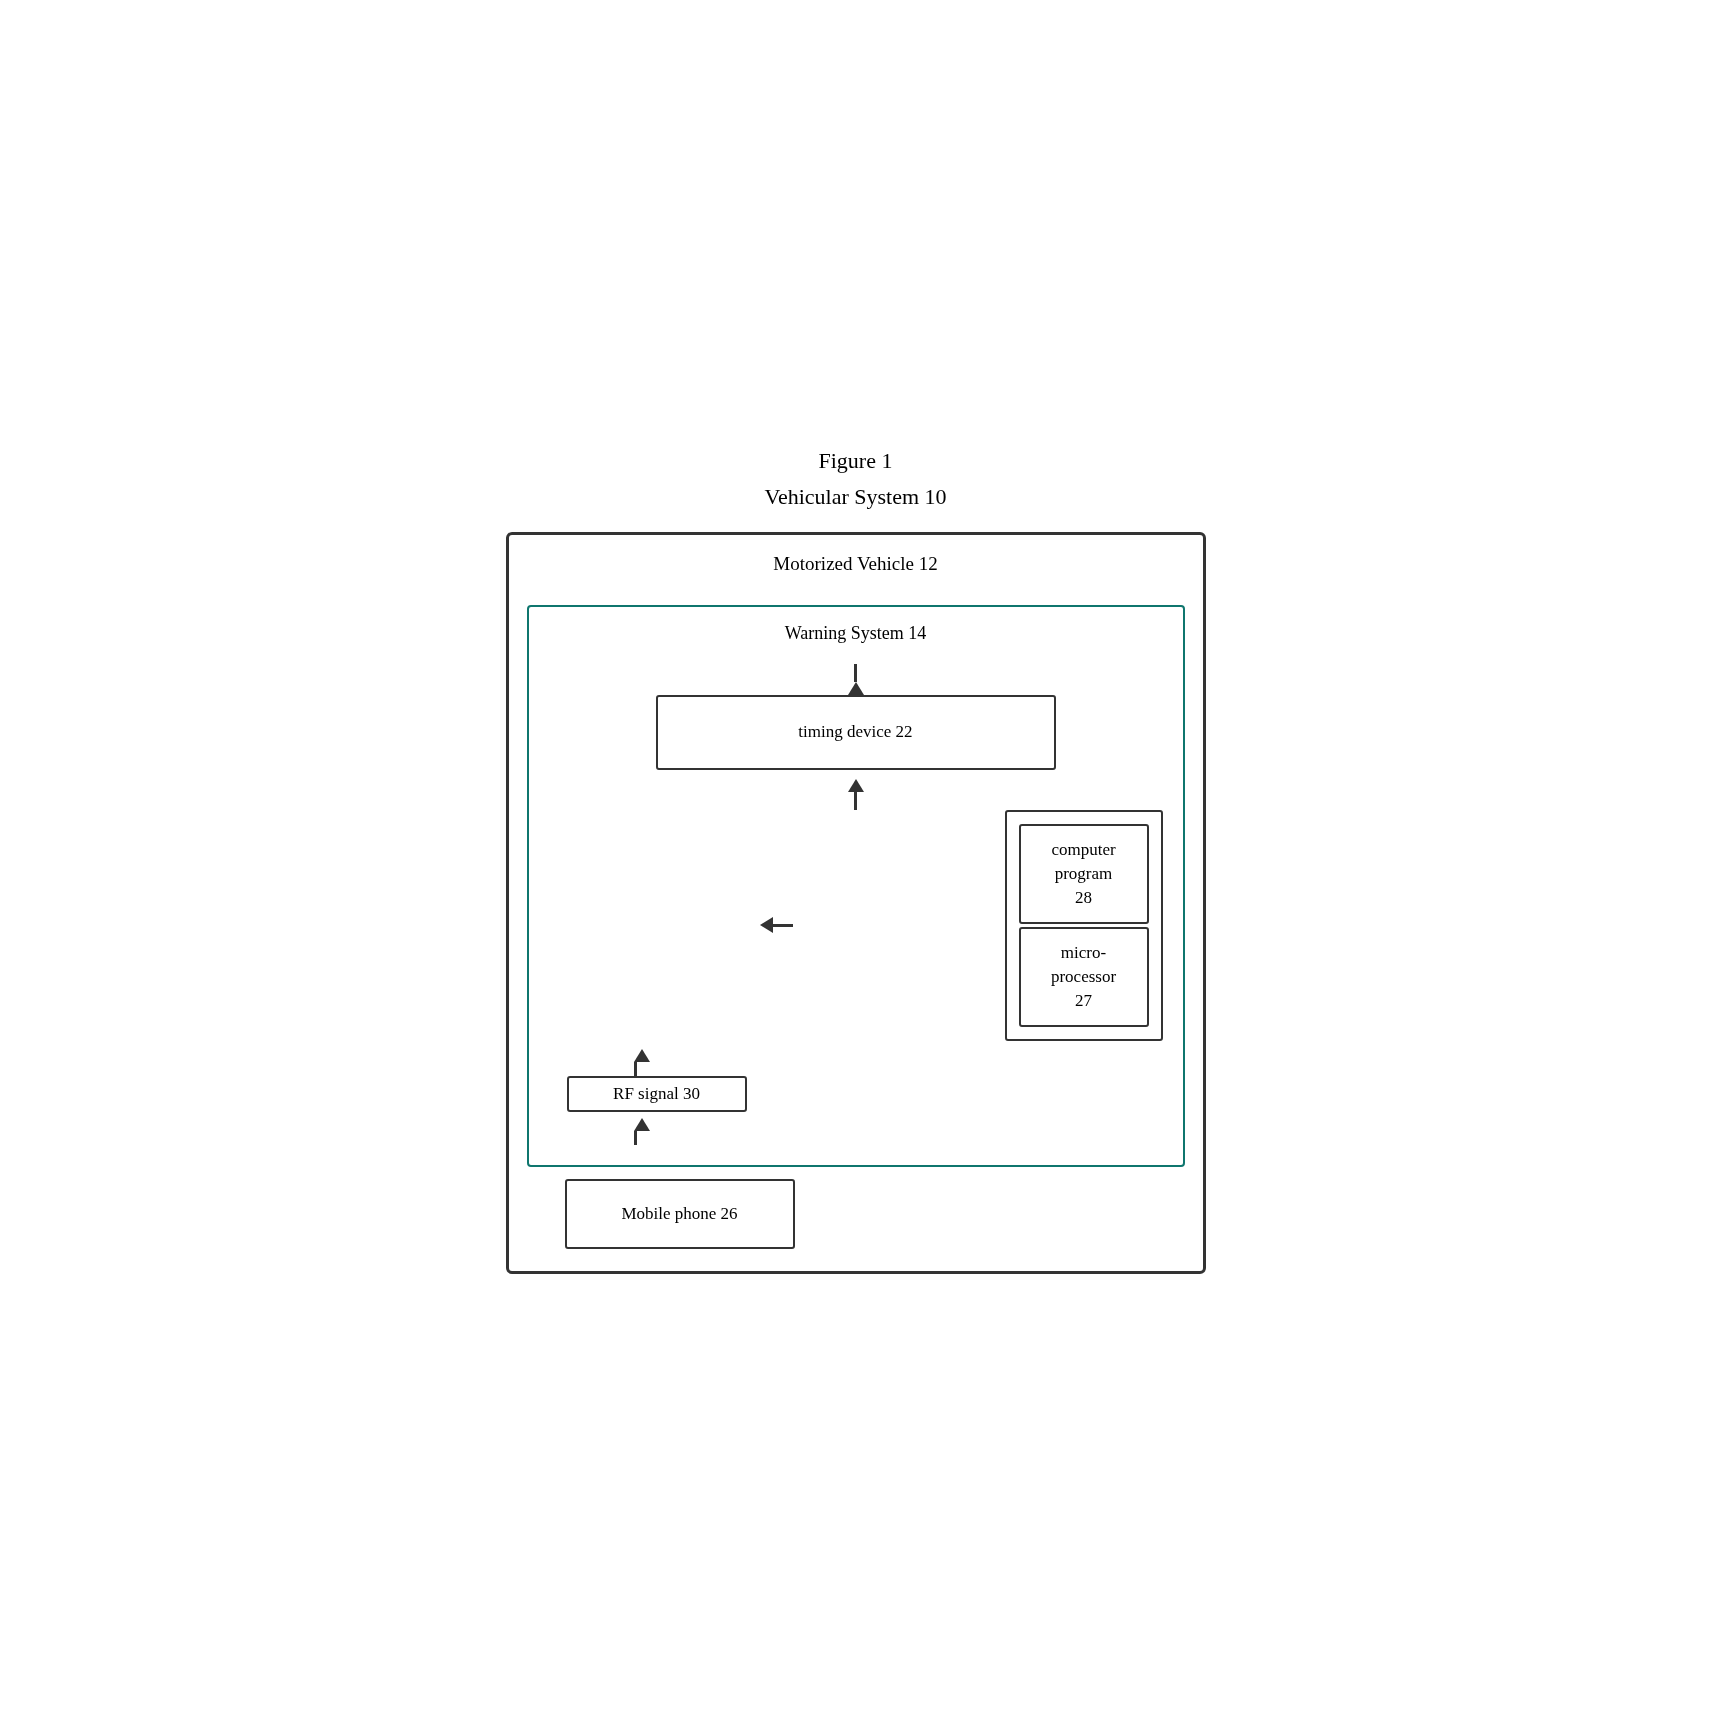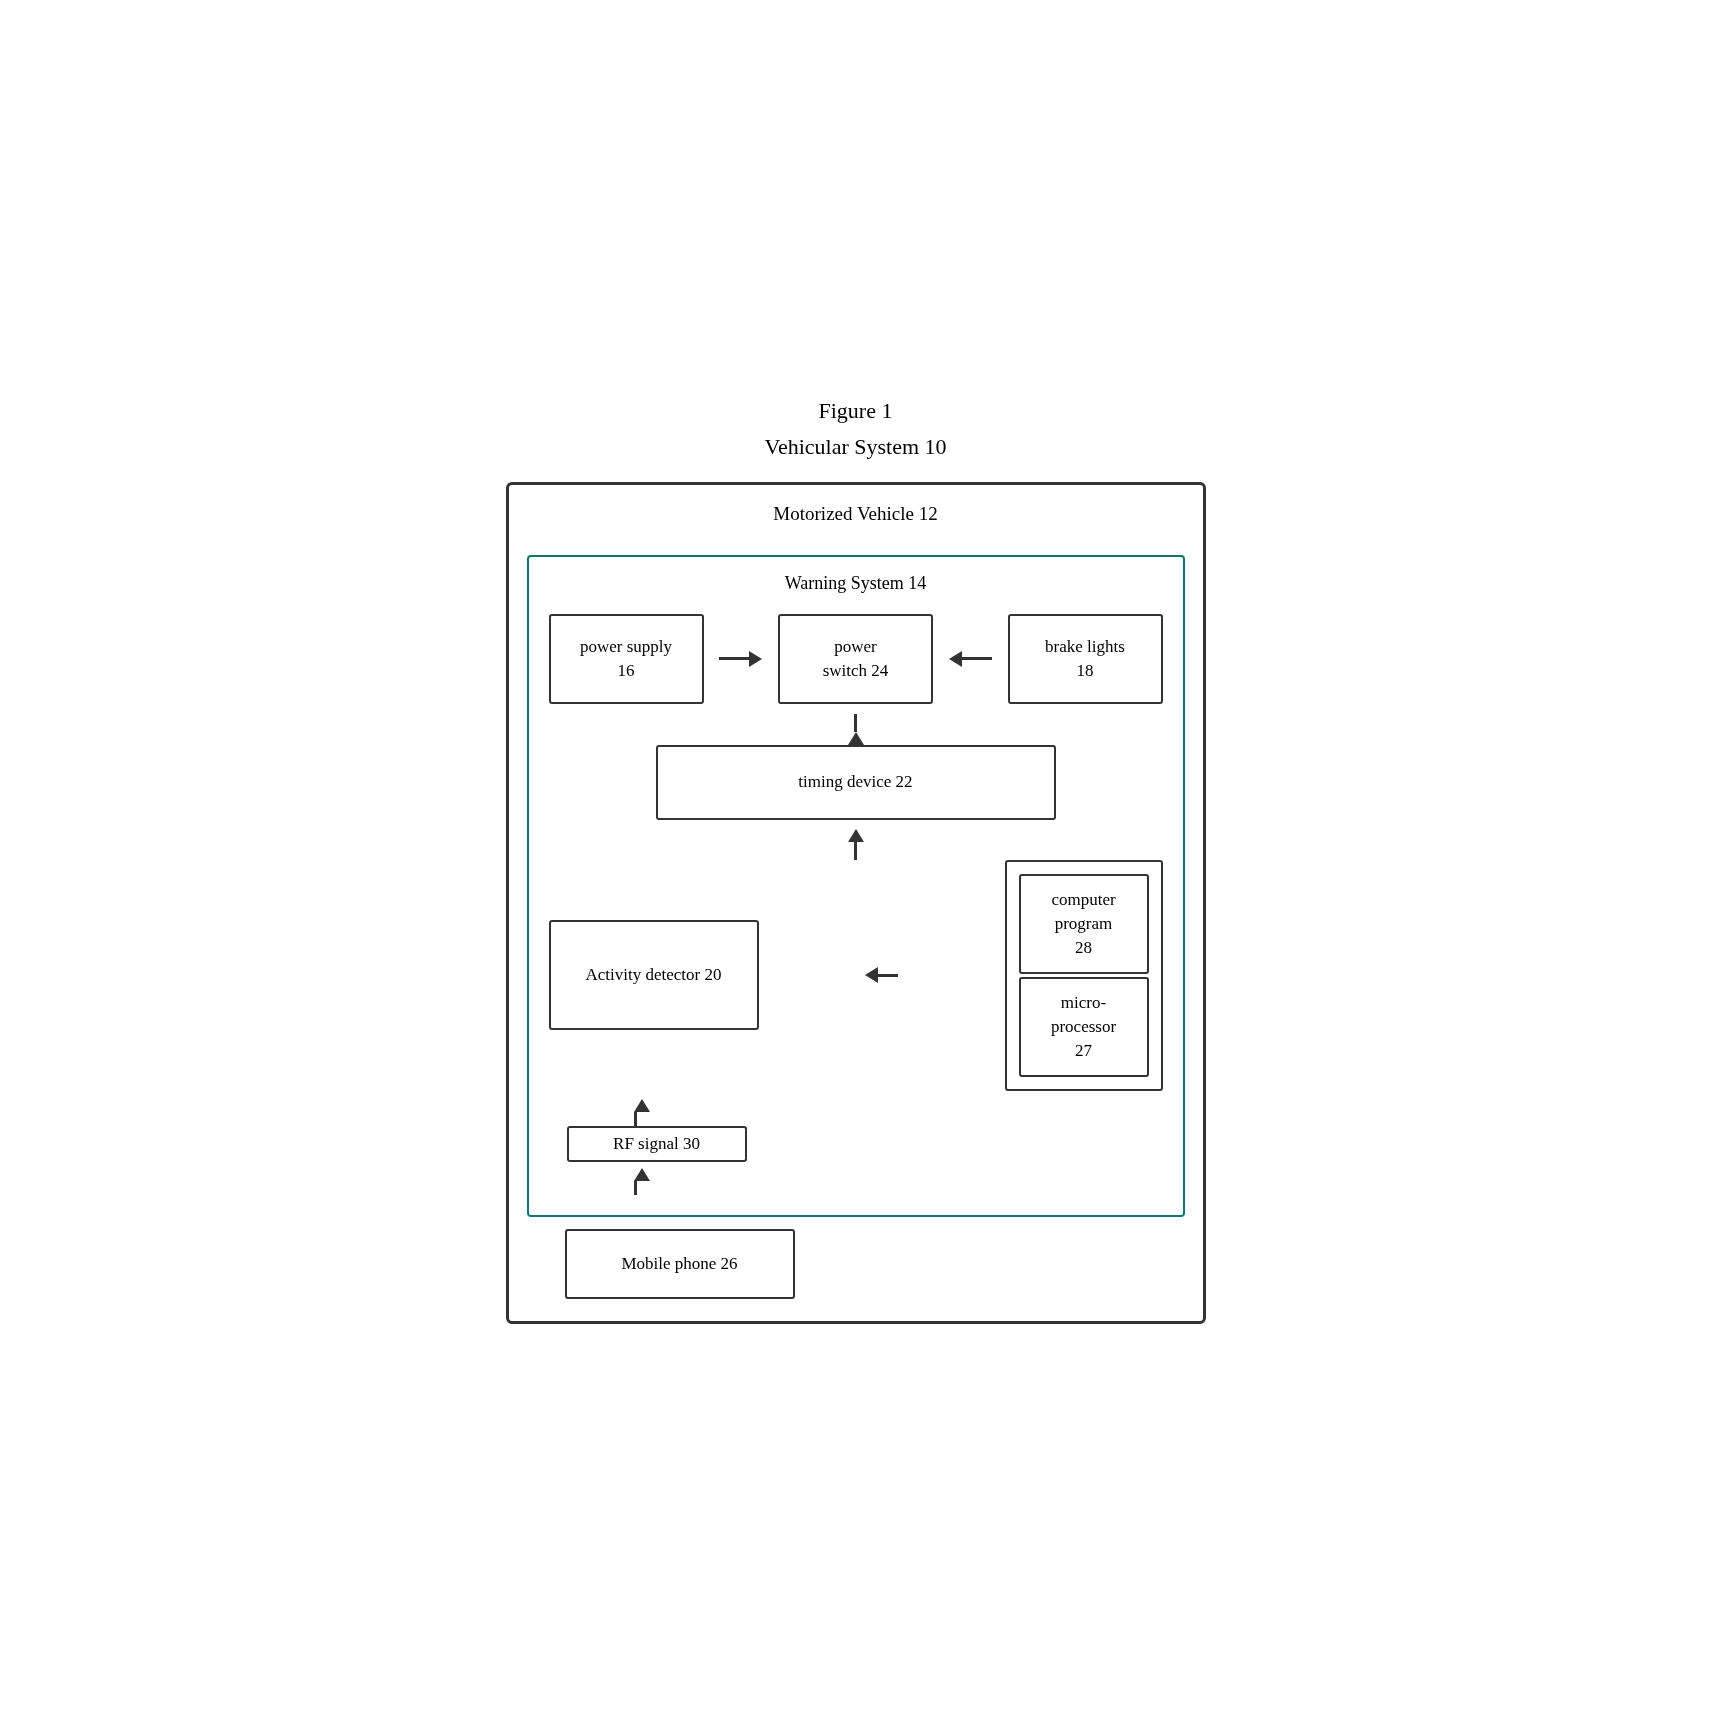--- a/index.html
+++ b/index.html
@@ -228,70 +228,39 @@
     <div>Figure 1</div>
     <div>Vehicular System  10</div>
   </div>
 
   <div class="motorized-vehicle">
     <div class="motorized-vehicle-label">Motorized Vehicle 12</div>
 
     <div class="warning-system">
       <div class="warning-system-label">Warning System  14</div>
 
-      <div class="row1">
-
-        <div class="box box-power-supply">
-          <div>power supply</div>
-          <div>16</div>
-        </div>
-
-        <div class="flex-row-center" style="flex:1; justify-content:center;">
-          <div class="h-line" style="width:30px;"></div>
-          <div class="arrowhead-right"></div>
-        </div>
-
-        <div class="box box-power-switch">
-          <div>power</div>
-          <div>switch  24</div>
-        </div>
-
-        <div class="flex-row-center" style="flex:1; justify-content:center;">
-          <div class="arrowhead-left"></div>
-          <div class="h-line" style="width:30px;"></div>
-        </div>
-
-        <div class="box box-brake-lights">
-          <div>brake lights</div>
-          <div>18</div>
-        </div>
-
-      </div>
 
       <div class="flex-col-center" style="margin-bottom:0;">
         <div class="v-line" style="height:18px;"></div>
         <div class="arrowhead-up"></div>
       </div>
 
       <div class="flex-col-center" style="margin-bottom:9px;">
         <div class="box box-timing">
           <span>timing device  22</span>
         </div>
       </div>
 
       <div class="flex-col-center" style="margin-bottom:0;">
         <div class="arrowhead-up"></div>
         <div class="v-line" style="height:18px;"></div>
       </div>
 
       <div style="display:flex; align-items:center; width:100%; margin-bottom:8px;">
 
-        <div class="box box-activity">
-          <span>Activity detector  20</span>
-        </div>
 
         <div class="flex-row-center" style="flex:1; justify-content:center;">
           <div class="arrowhead-left"></div>
           <div class="h-line" style="width:20px;"></div>
         </div>
 
         <div class="right-panel">
 
           <div class="box box-computer">
             <div style="text-align:center;">

